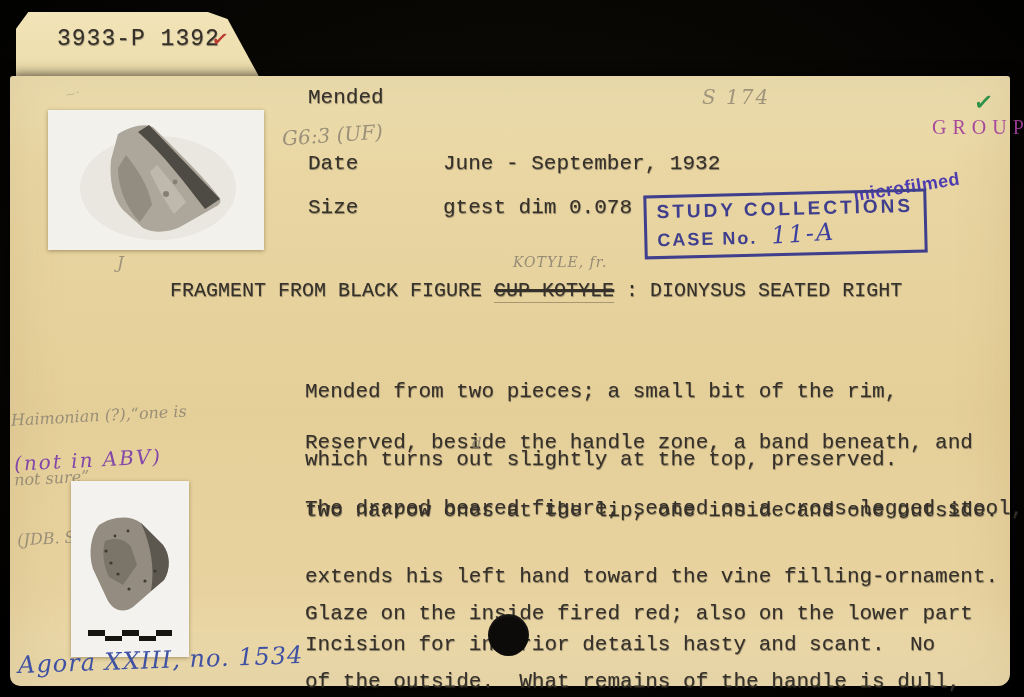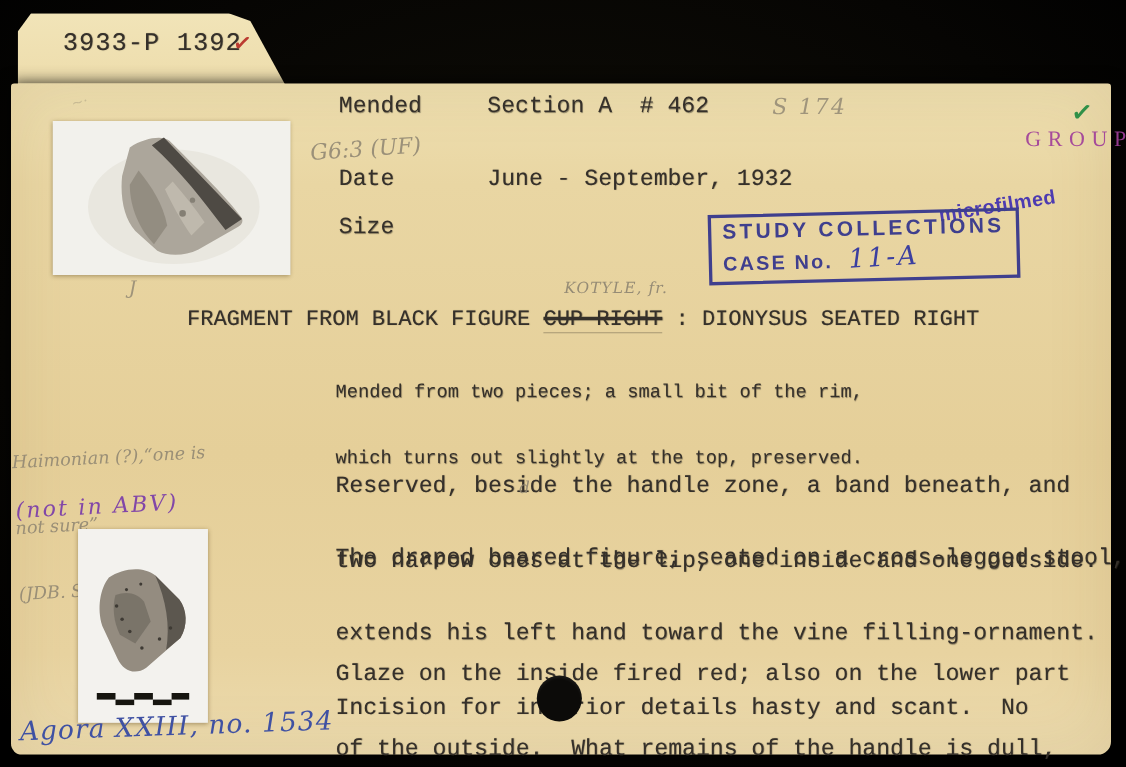--- a/index.html
+++ b/index.html
@@ -40,46 +40,46 @@
         <path d="M70,24 C84,15 100,13 106,18 C128,40 156,67 171,87 C174,91 172,95 167,97 L132,117 C120,123 104,123 95,118 L75,100 C65,89 61,70 63,50 Z" fill="#aca69b"></path>
         <path d="M101,15 L172,89 L157,99 C137,73 116,45 90,22 Z" fill="#4e4a44"></path>
         <path d="M78,45 C90,60 100,75 104,95 L92,112 C80,100 70,80 70,58 Z" fill="#8b8478" opacity=".75"></path>
         <path d="M109,55 C120,68 130,80 138,92 L126,104 C116,90 108,75 102,62 Z" fill="#c4beb2" opacity=".8"></path>
         <circle cx="118" cy="84" r="3" fill="#5e594f" opacity=".6"></circle>
         <circle cx="127" cy="72" r="2.4" fill="#5e594f" opacity=".5"></circle>
       </svg>
     </div>
 
     <div class="abs mono" style="left:298px;top:10px;font-size:21px;">Mended</div>
-    <div class="abs mono" style="left:433px;top:10px;font-size:21px;">Section A  # 462</div>
     <div class="abs hand pencil" style="left:692px;top:9px;font-size:20px;letter-spacing:2px;opacity:.8;">S 174</div>
     <div class="abs hand pencil" style="left:272px;top:47px;font-size:20px;transform:rotate(-4deg);opacity:.85;">G6:3 (UF)</div>
 
     <div class="abs mono" style="left:298px;top:76px;font-size:21px;text-align:right;">Date</div>
     <div class="abs mono" style="left:433px;top:76px;font-size:21px;">June - September, 1932</div>
 
     <div class="abs mono" style="left:298px;top:120px;font-size:21px;text-align:center;">Size</div>
+    <div class="abs mono" style="left:433px;top:120px;font-size:21px;">gtest dim 0.078</div>
 
     <div class="abs" style="left:922px;top:40px;font-family:'Liberation Serif',serif;font-size:20px;letter-spacing:6px;color:#a03f9a;opacity:.92;">GROUP</div>
     <div class="abs" style="left:964px;top:13px;font-size:23px;font-weight:bold;color:#2f9048;transform:rotate(6deg);">✓</div>
     <div class="abs" style="left:843px;top:101px;font-size:18px;font-weight:bold;color:#4533b2;transform:rotate(-9deg);letter-spacing:.5px;opacity:.95;">microfilmed</div>
 
     <div class="abs stampbox" style="left:634px;top:116px;">
       <div class="l1">STUDY COLLECTIONS</div>
       <div class="l2row">
         <span class="l2">CASE No.</span>
         <span class="hand" style="font-size:24px;color:#3b3fa0;letter-spacing:2px;transform:rotate(-2deg);">11-A</span>
       </div>
     </div>
 
     <div class="abs hand pencil" style="left:107px;top:176px;font-size:17px;opacity:.8;">J</div>
     <div class="abs hand pencil" style="left:503px;top:178px;font-size:14px;letter-spacing:1px;opacity:.9;">KOTYLE, fr.</div>
-    <div class="abs mono" style="left:160px;top:203px;font-size:20px;"><span>FRAGMENT FROM BLACK FIGURE </span><span class="struck">CUP RIGHT</span><span> : DIONYSUS SEATED RIGHT</span></div>
+    <div class="abs mono" style="left:160px;top:203px;font-size:20px;"><span>FRAGMENT FROM BLACK FIGURE </span><span class="struck">CUP KOTYLE</span><span> : DIONYSUS SEATED RIGHT</span></div>
 
-    <div class="abs mono para" style="left:295px;top:234px;font-size:17px;">
+    <div class="abs mono para" style="left:295px;top:258px;font-size:21px;">
       <div>Mended from two pieces; a small bit of the rim,</div>
       <div>which turns out slightly at the top, preserved.</div>
     </div>
 
     <div class="abs mono para" style="left:295px;top:309px;font-size:21px;">
       <div>Reserved, beside the handle zone, a band beneath, and</div>
       <div>two narrow ones at the lip, one inside and one outside.</div>
     </div>
 
     <div class="abs hand pencil" style="left:462px;top:358px;font-size:15px;opacity:.9;">d</div>

